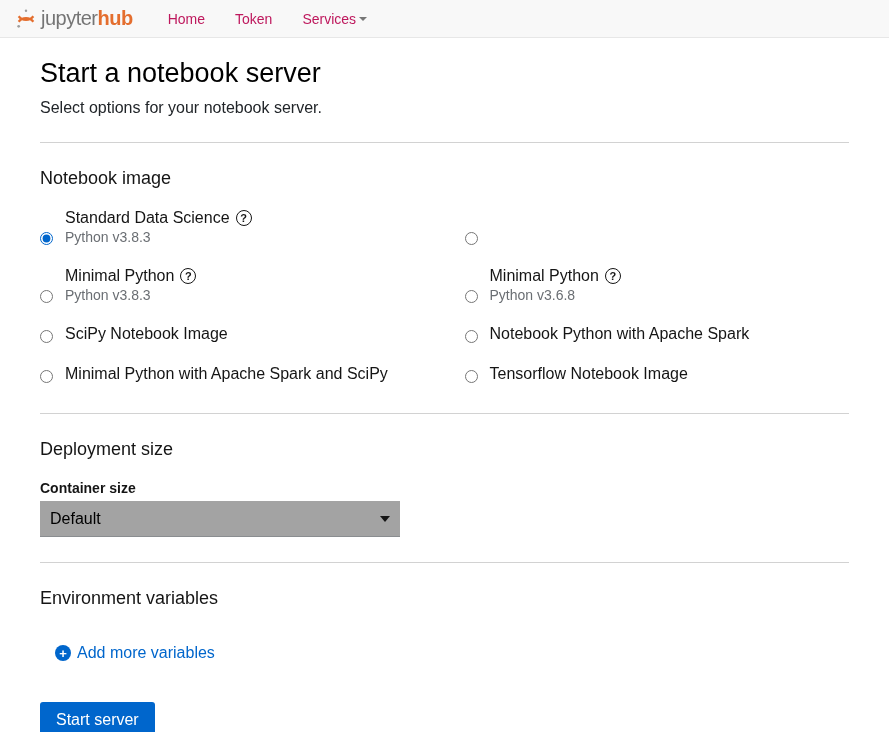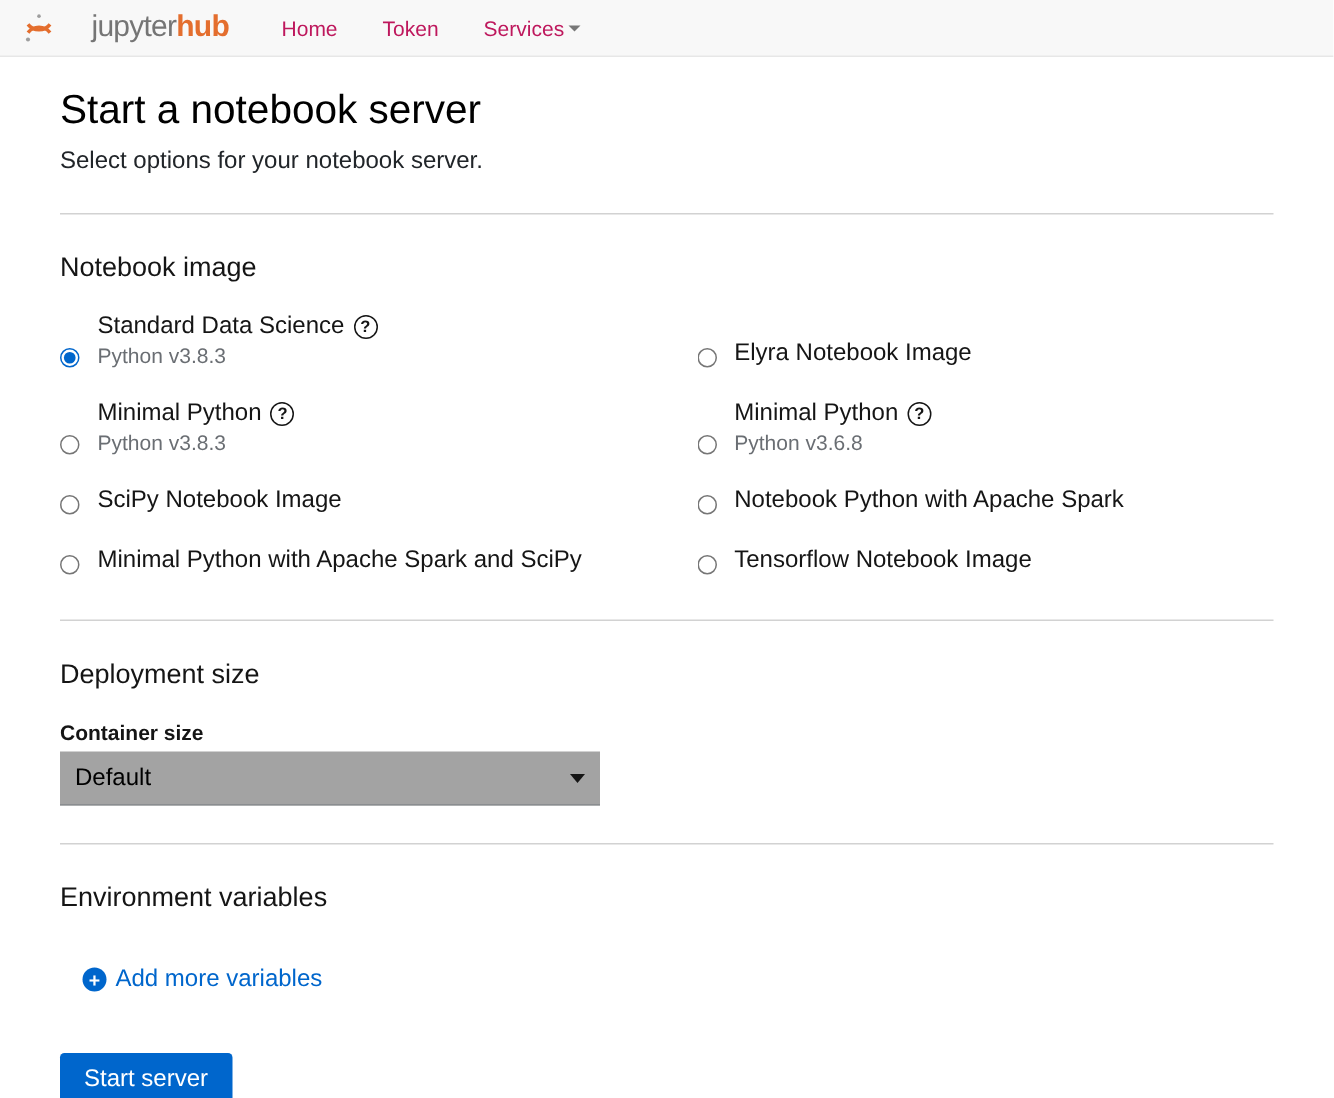--- a/index.html
+++ b/index.html
@@ -15,21 +15,21 @@
       display: flex;
       align-items: center;
       padding: 0 15px;
     }
     .logo {
       display: flex;
       align-items: center;
       margin-right: 20px;
     }
     .logo-icon { width: 22px; height: 22px; margin-right: 4px; }
-    .logo-text { font-size: 20px; font-weight: 400; letter-spacing: -0.5px; margin-left: 20px; }
+    .logo-text { font-size: 20px; font-weight: 400; letter-spacing: -0.5px; }
     .logo-j { color: #757575; }
     .logo-hub { color: #e46e2e; font-weight: 600; }
     .nav-link {
       color: #be185d;
       text-decoration: none;
       padding: 0 15px;
       font-size: 14px;
       display: flex;
       align-items: center;
       cursor: pointer;
@@ -147,25 +147,20 @@
         <div class="radio-body">
           <div class="radio-label">
             <span>Standard Data Science</span>
             <span class="help-icon">?</span>
           </div>
           <div class="radio-sub">Python v3.8.3</div>
         </div>
       </div>
       <div class="radio-item">
         <input type="radio" name="nbimage" style="">
-        <div class="radio-body">
-          <div class="radio-label">
-            <span>Elyra Notebook Image</span>
-          </div>
-        </div>
       </div>
       <div class="radio-item">
         <input type="radio" name="nbimage" style="">
         <div class="radio-body">
           <div class="radio-label">
             <span>Minimal Python</span>
             <span class="help-icon">?</span>
           </div>
           <div class="radio-sub">Python v3.8.3</div>
         </div>

